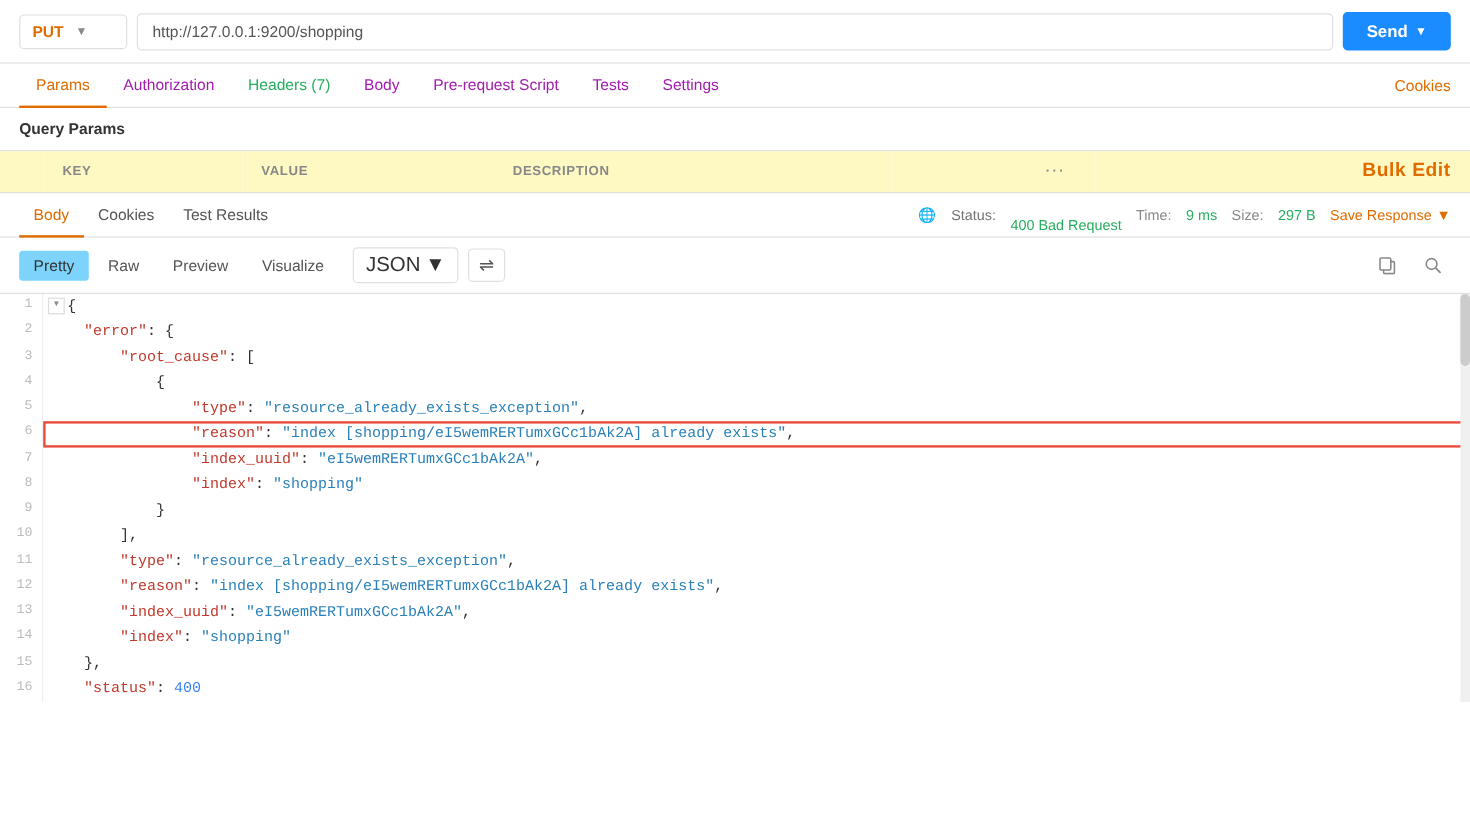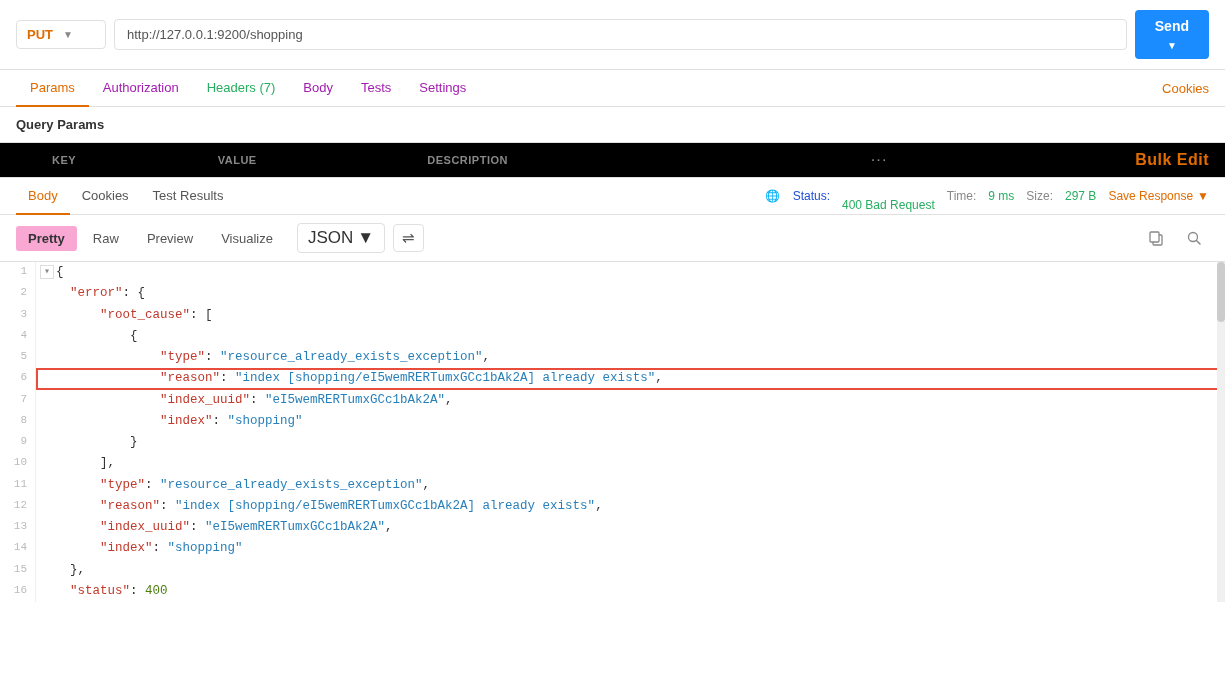--- a/index.html
+++ b/index.html
@@ -42,21 +42,20 @@
       align-items: center;
       gap: 6px;
       background: #1a8cff;
       color: #fff;
       border: none;
       border-radius: 4px;
       padding: 8px 20px;
       font-size: 14px;
       font-weight: 600;
       cursor: pointer;
-      flex-direction: column;
     }
     .send-btn .chevron { font-size: 10px; }
 
     
     .tab-bar {
       display: flex;
       align-items: center;
       border-bottom: 1px solid #e0e0e0;
       padding: 0 16px;
     }
@@ -96,21 +95,21 @@
       border-top: 1px solid #e0e0e0;
     }
     .params-table th {
       text-align: left;
       padding: 8px 16px;
       font-size: 11px;
       font-weight: 700;
       color: #888;
       letter-spacing: 0.5px;
       border-bottom: 1px solid #e0e0e0;
-      background: #000000;
+      background: #fef9c3;
     }
     .params-table th.actions {
       text-align: right;
     }
     .params-table th.bulk-edit {
       text-align: right;
       color: #e06c00;
       font-weight: 700;
       font-size: 16px;
     }
@@ -137,21 +136,21 @@
     }
     .response-tab-bar .tab.green { color: #27ae60; }
     .response-tab-bar .status-info {
       margin-left: auto;
       display: flex;
       align-items: center;
       gap: 12px;
       font-size: 12px;
     }
     .status-info .globe-icon { color: #888; }
-    .status-info .status-label { color: #1d4ed8; }
+    .status-info .status-label { color: #737373; }
     .status-info .status-value { color: #27ae60; font-weight: 500; margin-top: 17px; }
     .status-info .time-label { color: #888; }
     .status-info .time-value { color: #27ae60; font-weight: 500; }
     .status-info .size-label { color: #888; }
     .status-info .size-value { color: #27ae60; font-weight: 500; }
     .save-response-btn {
       color: #e06c00;
       font-size: 12px;
       cursor: pointer;
       display: flex;
@@ -168,23 +167,23 @@
       gap: 4px;
     }
     .format-tab {
       padding: 5px 12px;
       font-size: 13px;
       color: #555;
       cursor: pointer;
       border-radius: 3px;
     }
     .format-tab.active {
-      background: #f9a8d4;
+      background: #7dd3fc;
       color: #333;
-      font-weight: 700;
+      font-weight: 400;
     }
     .format-dropdown {
       display: flex;
       align-items: center;
       gap: 4px;
       border: 1px solid #e0e0e0;
       border-radius: 4px;
       padding: 4px 10px;
       font-size: 17px;
       cursor: pointer;
@@ -243,21 +242,21 @@
       font-size: 11px;
       line-height: 1.7;
     }
     .line-content {
       padding: 0 8px 0 4px;
       white-space: pre;
       flex: 1;
     }
     .key { color: #c0392b; }
     .str { color: #2980b9; }
-    .num { color: #4d7c0f; }
+    .num { color: #3b82f6; }
 
     
     .highlighted-line .line-content {
       outline: 2px solid #e74c3c;
       outline-offset: -2px;
     }
 
     
     .scrollbar-track {
       position: absolute;
@@ -308,20 +307,21 @@
     <span>Send</span>
     <span class="chevron">▼</span>
   </button>
 </div>
 
 <div class="tab-bar">
   <div class="tab active">Params</div>
   <div class="tab">Authorization</div>
   <div class="tab green">Headers (7)</div>
   <div class="tab">Body</div>
+  <div class="tab">Pre-request Script</div>
   <div class="tab">Tests</div>
   <div class="tab">Settings</div>
   <div class="cookies-link">Cookies</div>
 </div>
 
 <div class="section-header">Query Params</div>
 
 <table class="params-table">
   <thead>
     <tr>

